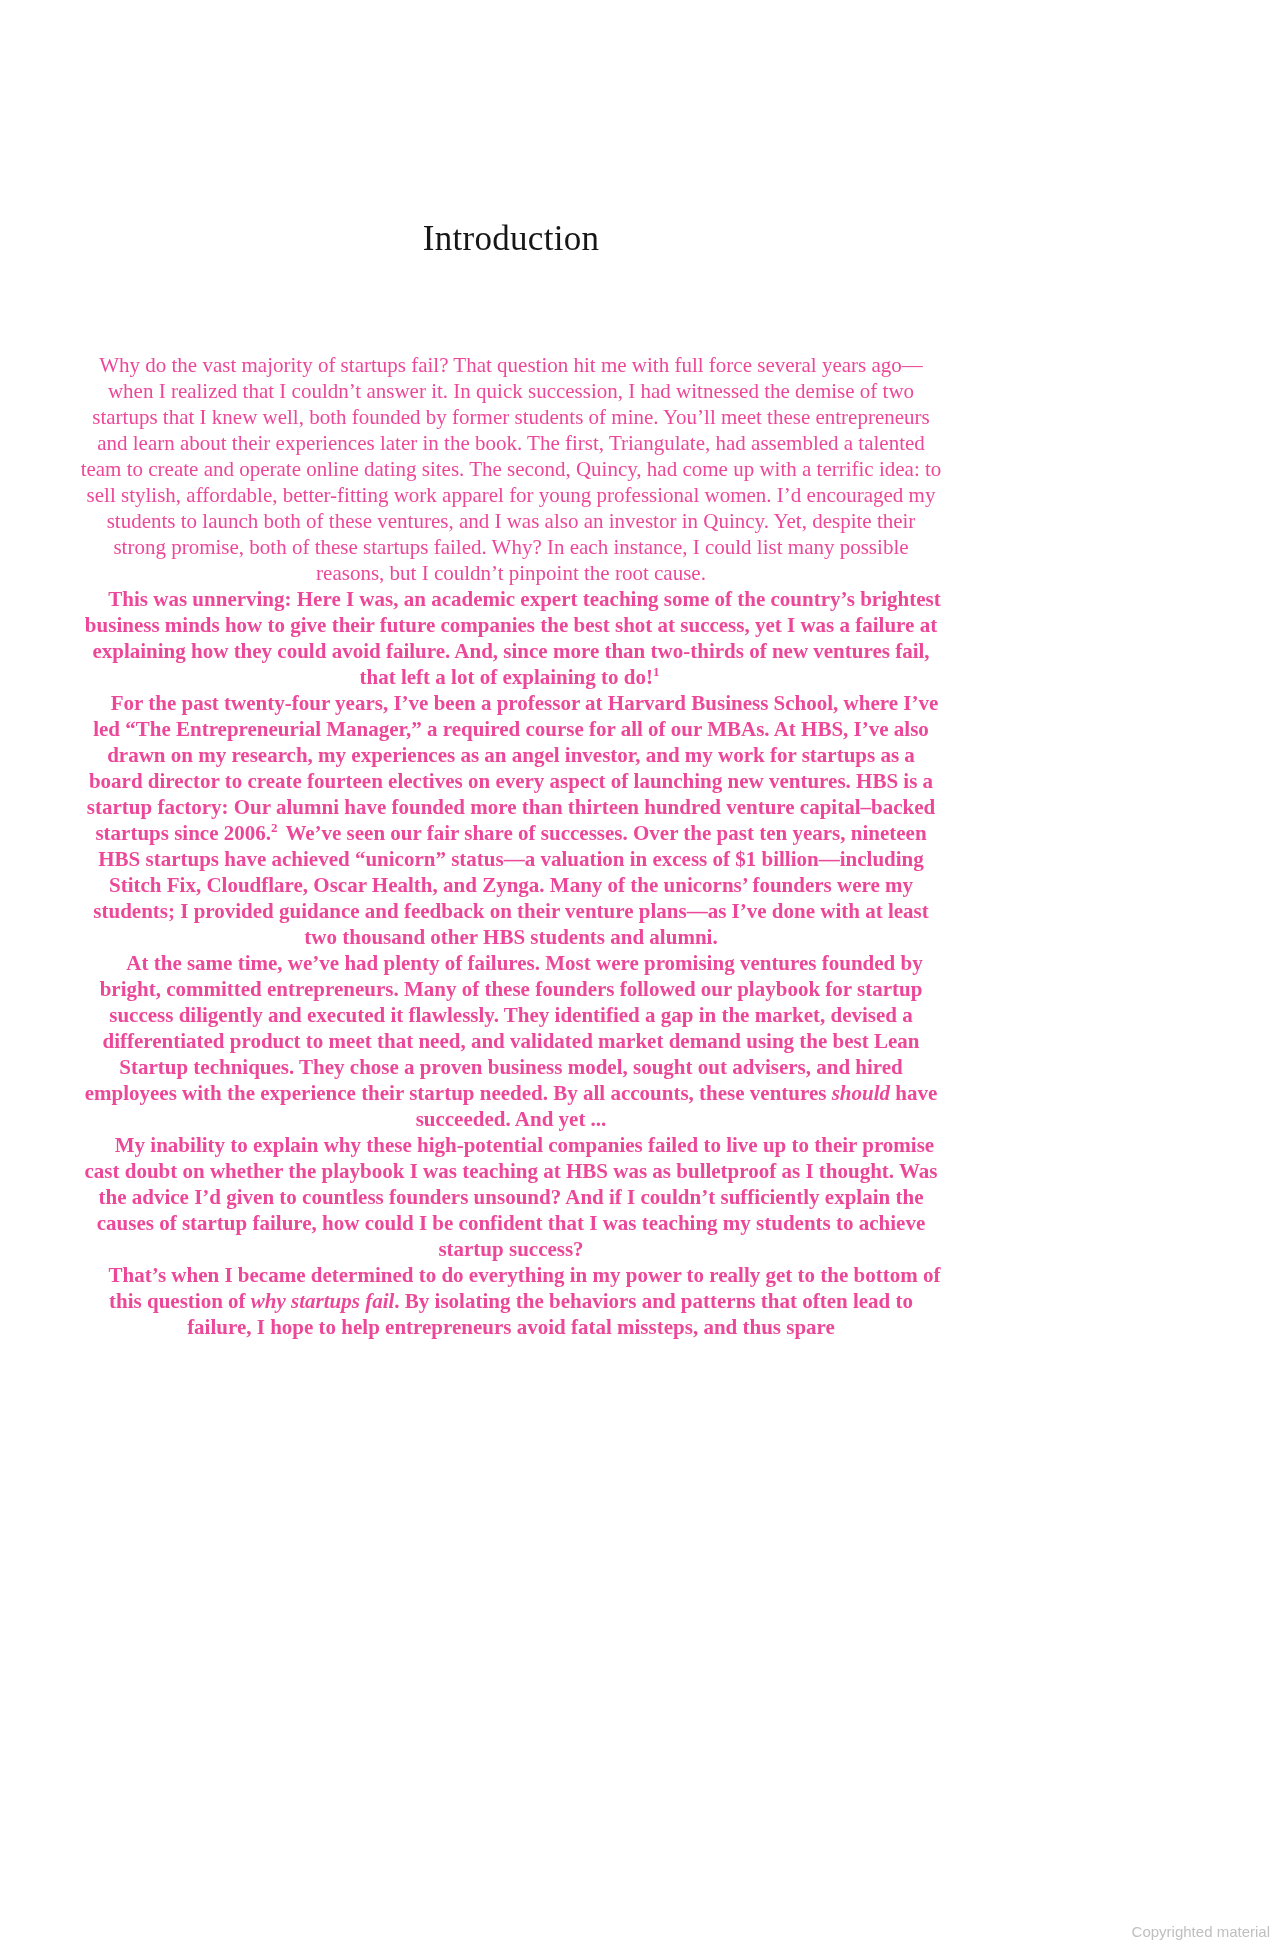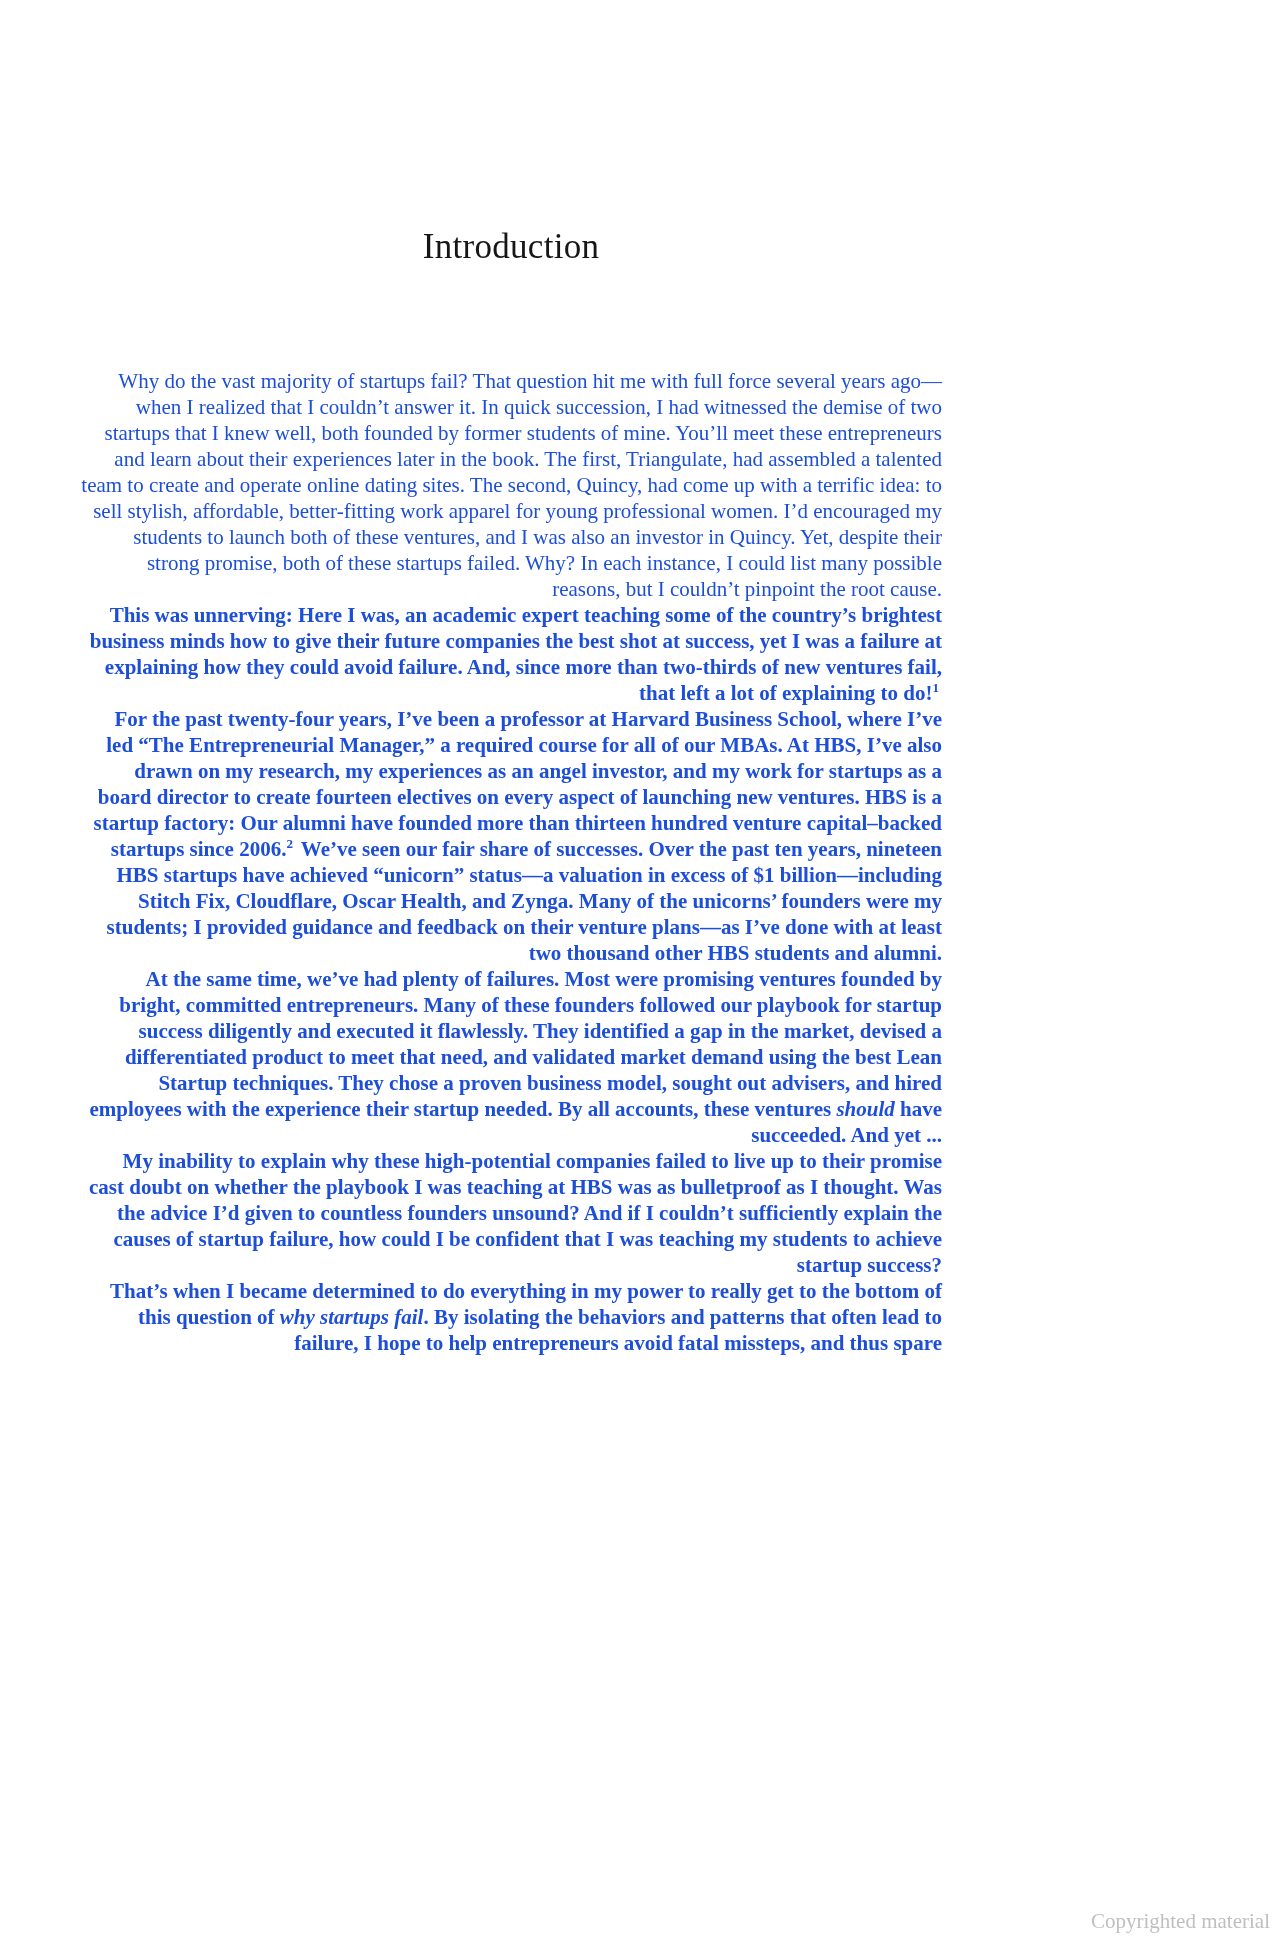--- a/index.html
+++ b/index.html
@@ -15,56 +15,56 @@
     color: #1e1e1e;
     overflow: hidden;
   }
   .content {
     position: absolute;
     left: 80px;
     top: 0;
     width: 862px;
   }
   .chapter-title {
-    margin: 16px;
+    margin: 8px;
     padding-top: 210px;
     font-size: 35px;
     line-height: 1.2;
     font-weight: 400;
     text-align: center;
     letter-spacing: 0.3px;
     color: #161616;
   }
   .body-text {
     padding-top: 84px;
     font-size: 21px;
     line-height: 26px;
-    text-align: right;
-    color: #1d4ed8;
+    text-align: center;
+    color: #ec4899;
   }
   .body-text p {
     margin: 0;
     padding: 0;
   }
   .body-text p.indent {
     text-indent: 27px;
     font-weight: bold;
   }
   sup {
     font-size: 13px;
     line-height: 0;
     vertical-align: super;
     margin-right: 3px;
   }
   .watermark {
     position: absolute;
     right: 10px;
-    bottom: 24px;
-    font-family: Liberation Serif, serif;
-    font-size: 21px;
+    bottom: 18px;
+    font-family: Liberation Sans, sans-serif;
+    font-size: 15px;
     color: #bfbfbf;
   }
 </style>
 </head>
 <body>
 
 <div class="content">
 
   <h1 class="chapter-title">Introduction</h1>
 

